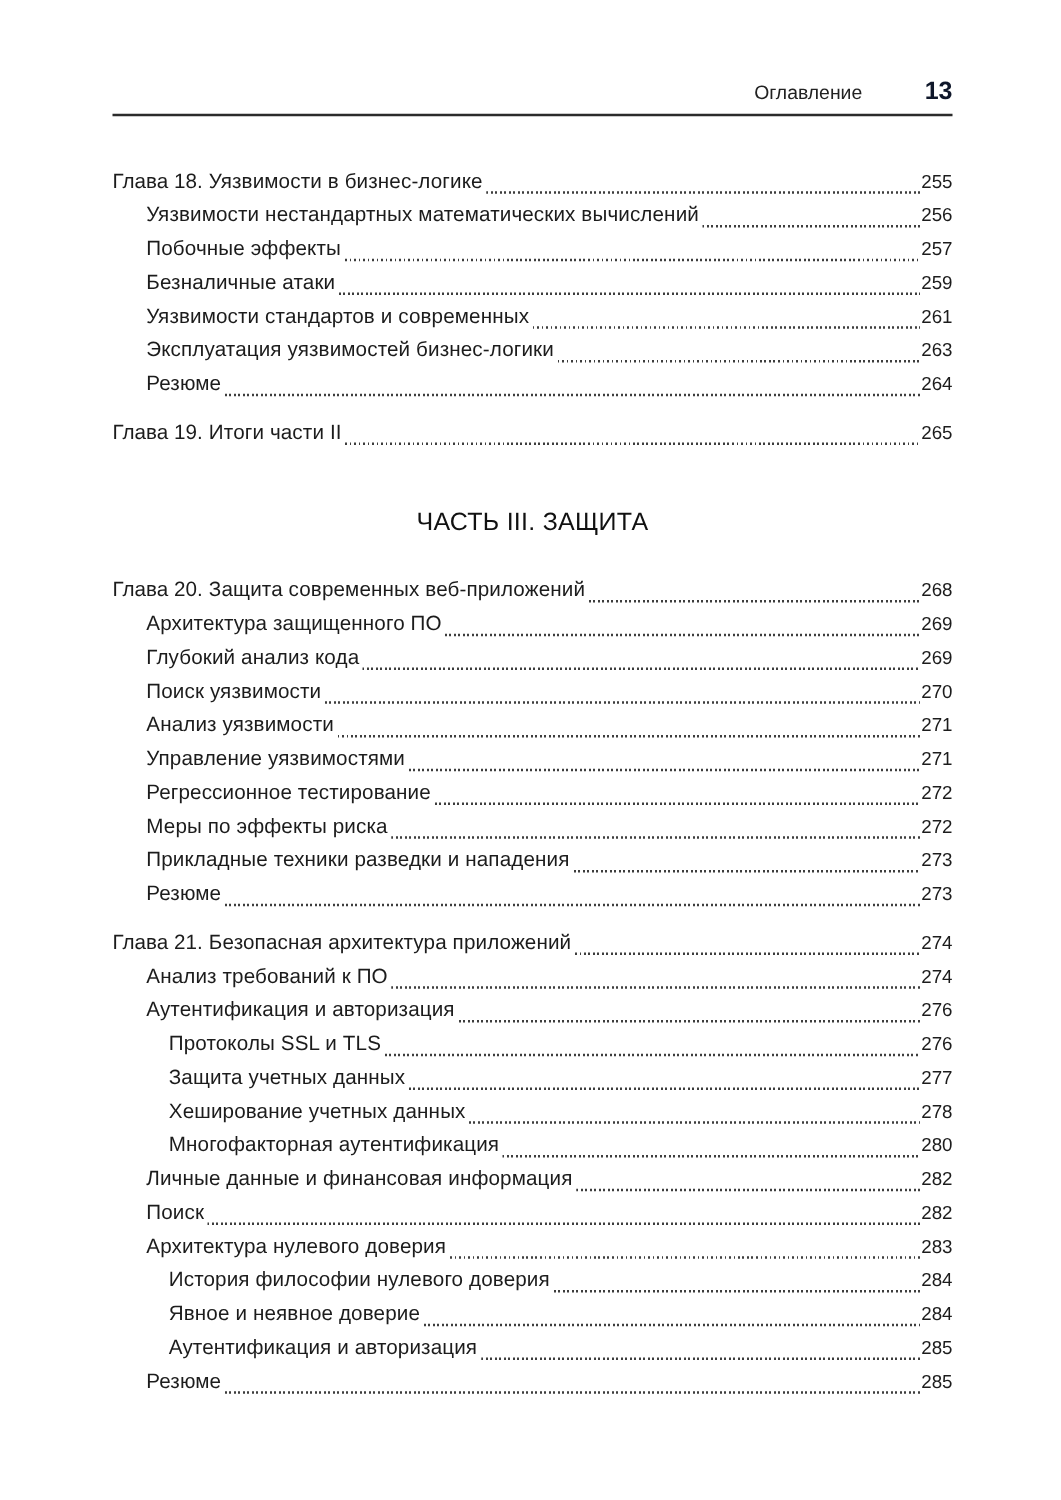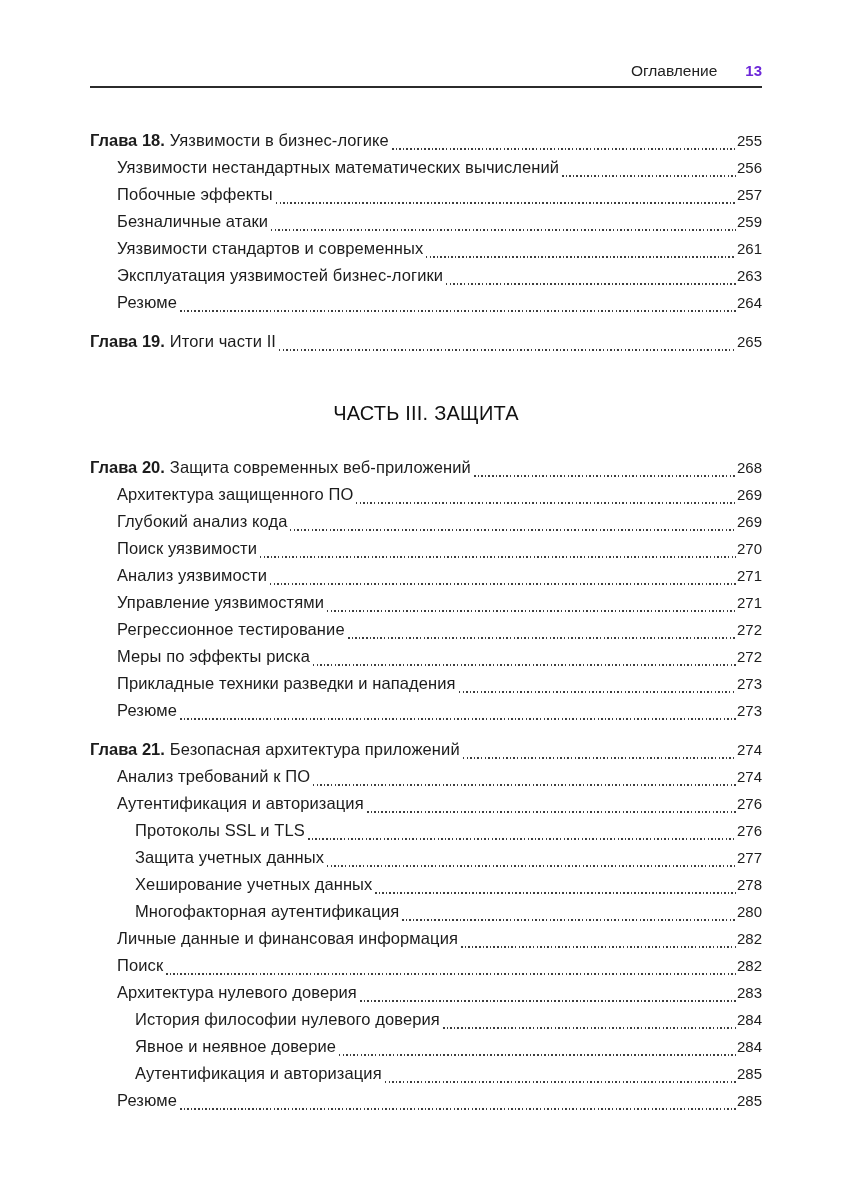--- a/index.html
+++ b/index.html
@@ -12,40 +12,40 @@
     position: relative;
   }
   .page { position: absolute; left: 90px; top: 0; width: 672px; }
 
   
   .running-header {
     margin-top: 62px;
     display: flex;
     justify-content: flex-end;
     align-items: baseline;
-    gap: 28px;
+    gap: 50px;
     padding-bottom: 6px;
     border-bottom: 2px solid #2b2b2b;
   }
   .running-title { font-size: 15.5px; color: #222; }
-  .running-page  { font-size: 15px; font-weight: bold; color: #6d28d9; }
+  .running-page  { font-size: 20px; font-weight: bold; color: #0f172a; }
 
   
   .toc { margin-top: 39px; }
   .toc-row {
     display: flex;
     align-items: baseline;
     line-height: 26px;
     font-size: 16.5px;
     white-space: nowrap;
   }
   .toc-row.chapter { margin-top: 12px; }
   .toc-row.sub1 .title { padding-left: 27px; }
   .toc-row.sub2 .title { padding-left: 45px; }
-  .toc-row .label { font-weight: bold; margin-right: 5px; }
+  .toc-row .label { font-weight: normal; margin-right: 5px; }
   .toc-row .title { letter-spacing: 0.1px; }
   .dots {
     flex: 1 1 auto;
     align-self: flex-end;
     height: 1.6px;
     margin: 0 1px 4px 3px;
     background-image: repeating-linear-gradient(to right,
       #3d3d3d 0px, #3d3d3d 1.5px, transparent 1.5px, transparent 3.6px);
   }
   .pagenum { font-size: 15px; }

